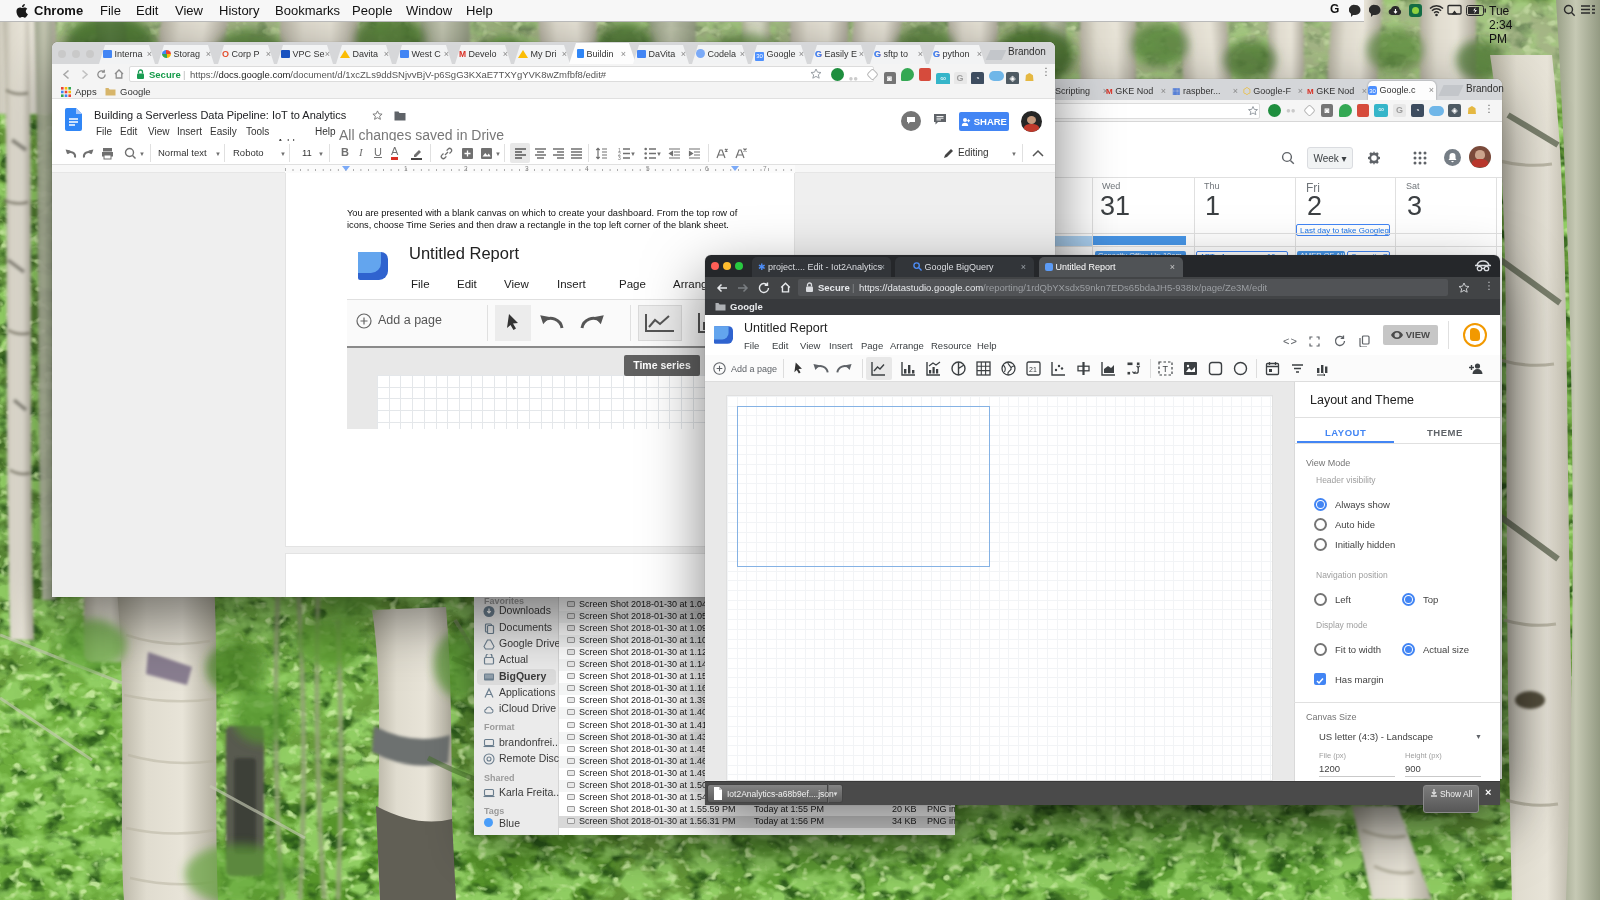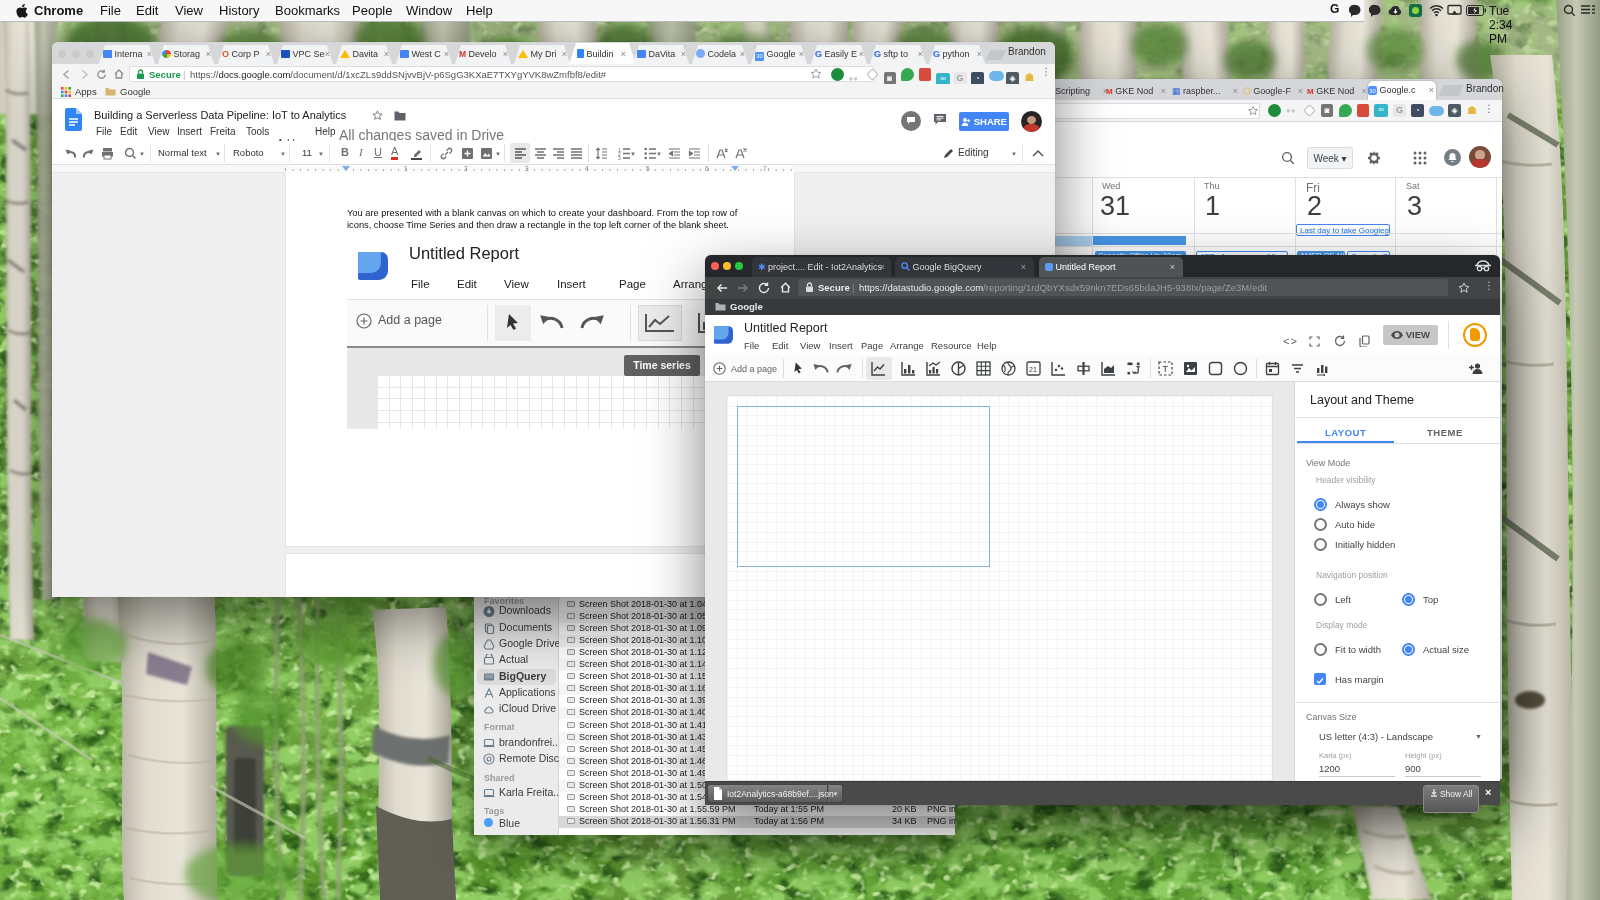--- a/index.html
+++ b/index.html
@@ -437,21 +437,21 @@
     <svg class="abs" style="left:320px;top:68px" width="11" height="11" viewBox="0 0 12 12">
         <path d="M6 1l1.5 3.2 3.5.3-2.7 2.3.9 3.4L6 8.4 2.8 10.2l.9-3.4L1 4.5l3.5-.3z" fill="none" stroke="#757575"></path>
       </svg>
     <svg class="abs" style="left:342px;top:69px" width="12" height="10" viewBox="0 0 12 10">
         <path d="M0.5 0.5h4l1 1.5h6v7.5h-11z" fill="#5f6368"></path>
       </svg>
     <span class="abs" style="left:44px;top:84px;font-size:10px;color:#333">File</span>
     <span class="abs" style="left:68px;top:84px;font-size:10px;color:#333">Edit</span>
     <span class="abs" style="left:96px;top:84px;font-size:10px;color:#333">View</span>
     <span class="abs" style="left:125px;top:84px;font-size:10px;color:#333">Insert</span>
-    <span class="abs" style="left:158px;top:84px;font-size:10px;color:#333">Freita</span>
+    <span class="abs" style="left:158px;top:84px;font-size:10px;color:#333">Easily</span>
     <span class="abs" style="left:194px;top:84px;font-size:10px;color:#333">Tools</span>
     <span class="abs" style="left:225px;top:96px;font-size:10px;color:#333">Add-ons</span>
     <span class="abs" style="left:263px;top:84px;font-size:10px;color:#333">Help</span>
     <span class="abs" style="left:287px;top:85px;font-size:14px;color:#777;">All changes saved in Drive</span>
     <span class="abs" style="left:849px;top:69px;width:20px;height:20px;border-radius:50%;background:#757575;display:inline-block"><svg style="margin:5px" width="10" height="9" viewBox="0 0 10 9">
           <path d="M1 1h8v5H4L2 8V6H1z" fill="#fff"></path>
         </svg></span>
     <svg class="abs" style="left:881px;top:71px" width="14" height="13" viewBox="0 0 14 13">
         <path d="M1 1h12v8H5l-2.5 2.5V9H1z" fill="#5f6368"></path>
         <path d="M3.5 3.5h7M3.5 5.2h7M3.5 6.9h4.5" stroke="#fff" stroke-width="0.9"></path>
@@ -707,21 +707,21 @@
     <div class="abs" style="left:325px;top:333px;width:418px;height:54px;background:#fff;background-image:repeating-linear-gradient(to right,#e4e7ea 0 1px,transparent 1px 11.7px),repeating-linear-gradient(to bottom,#e4e7ea 0 1px,transparent 1px 11.7px)"></div>
     <div class="abs" style="left:572px;top:313px;width:76px;height:21px;background:#616161;border-radius:2px;color:#fff;font-size:10.5px;font-weight:bold;text-align:center;line-height:21px">Time series</div>
     </div>
     </div>
   <div id="dswin" class="win" style="background:#fff">
     <div class="abs" style="left:0;top:0;width:795px;height:22px;background:#25272a;border-radius:6px 6px 0 0"></div>
     <span class="tl" style="left:6px;top:7px;background:#ff5f57"></span>
     <span class="tl" style="left:18px;top:7px;background:#febc2e"></span>
     <span class="tl" style="left:30px;top:7px;background:#28c840"></span>
     <div class="abs dtab" style="left:47px;top:2px;width:139px;background:#323539;border-radius:5px 5px 0 0;padding-left:6px"><span style="color:#4d8df7">✱</span> project.... Edit - Iot2Analytics<span class="abs" style="right:6px;color:#9aa0a6">×</span></div>
-    <div class="abs dtab" style="left:190px;top:2px;width:139px;background:#323539;border-radius:5px 5px 0 0;padding-left:6px"><svg width="9" height="9" viewBox="0 0 10 10" style="vertical-align:-1px">
+    <div class="abs dtab" style="left:190px;top:2px;width:139px;background:#323539;border-radius:5px 5px 0 0;padding-left:18px"><svg width="9" height="9" viewBox="0 0 10 10" style="vertical-align:-1px">
           <circle cx="4" cy="4" r="3" stroke="#4d8df7" stroke-width="1.5" fill="none"></circle>
           <path d="M6.5 6.5l3 3" stroke="#4d8df7" stroke-width="1.5"></path>
         </svg> Google BigQuery<span class="abs" style="right:8px;color:#9aa0a6">×</span></div>
     <div class="abs dtab" style="left:334px;top:2px;width:144px;background:#505356;border-radius:5px 5px 0 0;padding-left:6px;color:#fff"><span style="display:inline-block;width:8px;height:8px;background:#5c9bf5;border-radius:2px;vertical-align:-1px"></span> <b style="font-weight:normal;color:#fff">Untitled Report</b><span class="abs" style="right:8px;color:#c9c9c9">×</span></div>
     <svg class="abs" style="left:770px;top:5px" width="16" height="12" viewBox="0 0 16 12">
         <path d="M2 5c1-3 3-4 6-4s5 1 6 4" stroke="#dadce0" stroke-width="1.5" fill="none"></path>
         <path d="M0 5.5h16" stroke="#dadce0" stroke-width="1.5"></path>
         <circle cx="4.5" cy="8.5" r="2.2" stroke="#dadce0" stroke-width="1.3" fill="none"></circle>
         <circle cx="11.5" cy="8.5" r="2.2" stroke="#dadce0" stroke-width="1.3" fill="none"></circle>
         <path d="M6.7 8.5h2.6" stroke="#dadce0" stroke-width="1.3"></path>
@@ -934,21 +934,21 @@
       </span>
     <span class="abs" style="left:718px;top:389px;font-size:9.5px;color:#424242">Actual size</span>
     <span class="abs" style="left:609px;top:418px;width:12px;height:12px;background:#4285f4;border-radius:2px;display:inline-block"><svg style="margin:2px" width="8" height="8" viewBox="0 0 8 8">
           <path d="M1 4l2 2 4-4.5" stroke="#fff" stroke-width="1.5" fill="none"></path>
         </svg></span>
     <span class="abs" style="left:630px;top:419px;font-size:9.5px;color:#424242">Has margin</span>
     <div class="abs" style="left:589px;top:447px;width:206px;height:1px;background:#e0e0e0"></div>
     <span class="abs" style="left:601px;top:457px;font-size:9px;color:#757575">Canvas Size</span>
     <span class="abs" style="left:614px;top:476px;font-size:9.5px;color:#424242">US letter (4:3) - Landscape</span>
     <span class="abs" style="left:770px;top:478px;font-size:7px;color:#5f6368">▼</span>
-    <span class="abs" style="left:614px;top:496px;font-size:7.5px;color:#9e9e9e">Karla (px)</span>
+    <span class="abs" style="left:614px;top:496px;font-size:7.5px;color:#9e9e9e">File (px)</span>
     <span class="abs" style="left:700px;top:496px;font-size:7.5px;color:#9e9e9e">Height (px)</span>
     <span class="abs" style="left:614px;top:508px;font-size:9.5px;color:#424242">1200</span>
     <span class="abs" style="left:700px;top:508px;font-size:9.5px;color:#424242">900</span>
     <div class="abs" style="left:614px;top:521px;width:76px;height:1px;background:#c9c9c9"></div>
     <div class="abs" style="left:700px;top:521px;width:76px;height:1px;background:#c9c9c9"></div>
     <div class="abs" style="left:0;top:526px;width:795px;height:24px;background:#4a4a4a;border-top:1px solid #3a3a3a"></div>
     <div class="abs" style="left:2px;top:529px;width:121px;height:19px;background:linear-gradient(#848484,#5b5b5b);border-radius:3px 0 0 3px;border:1px solid #444"></div>
     <div class="abs" style="left:123px;top:529px;width:15px;height:19px;background:linear-gradient(#848484,#5b5b5b);border-radius:0 3px 3px 0;border:1px solid #444;border-left:1px solid #6a6a6a;color:#ddd;font-size:6px;text-align:center;line-height:19px">▼</div>
     <svg class="abs" style="left:8px;top:532px" width="10" height="13" viewBox="0 0 10 13">
         <path d="M1 0h5l3 3v10H1z" fill="#fff"></path>

